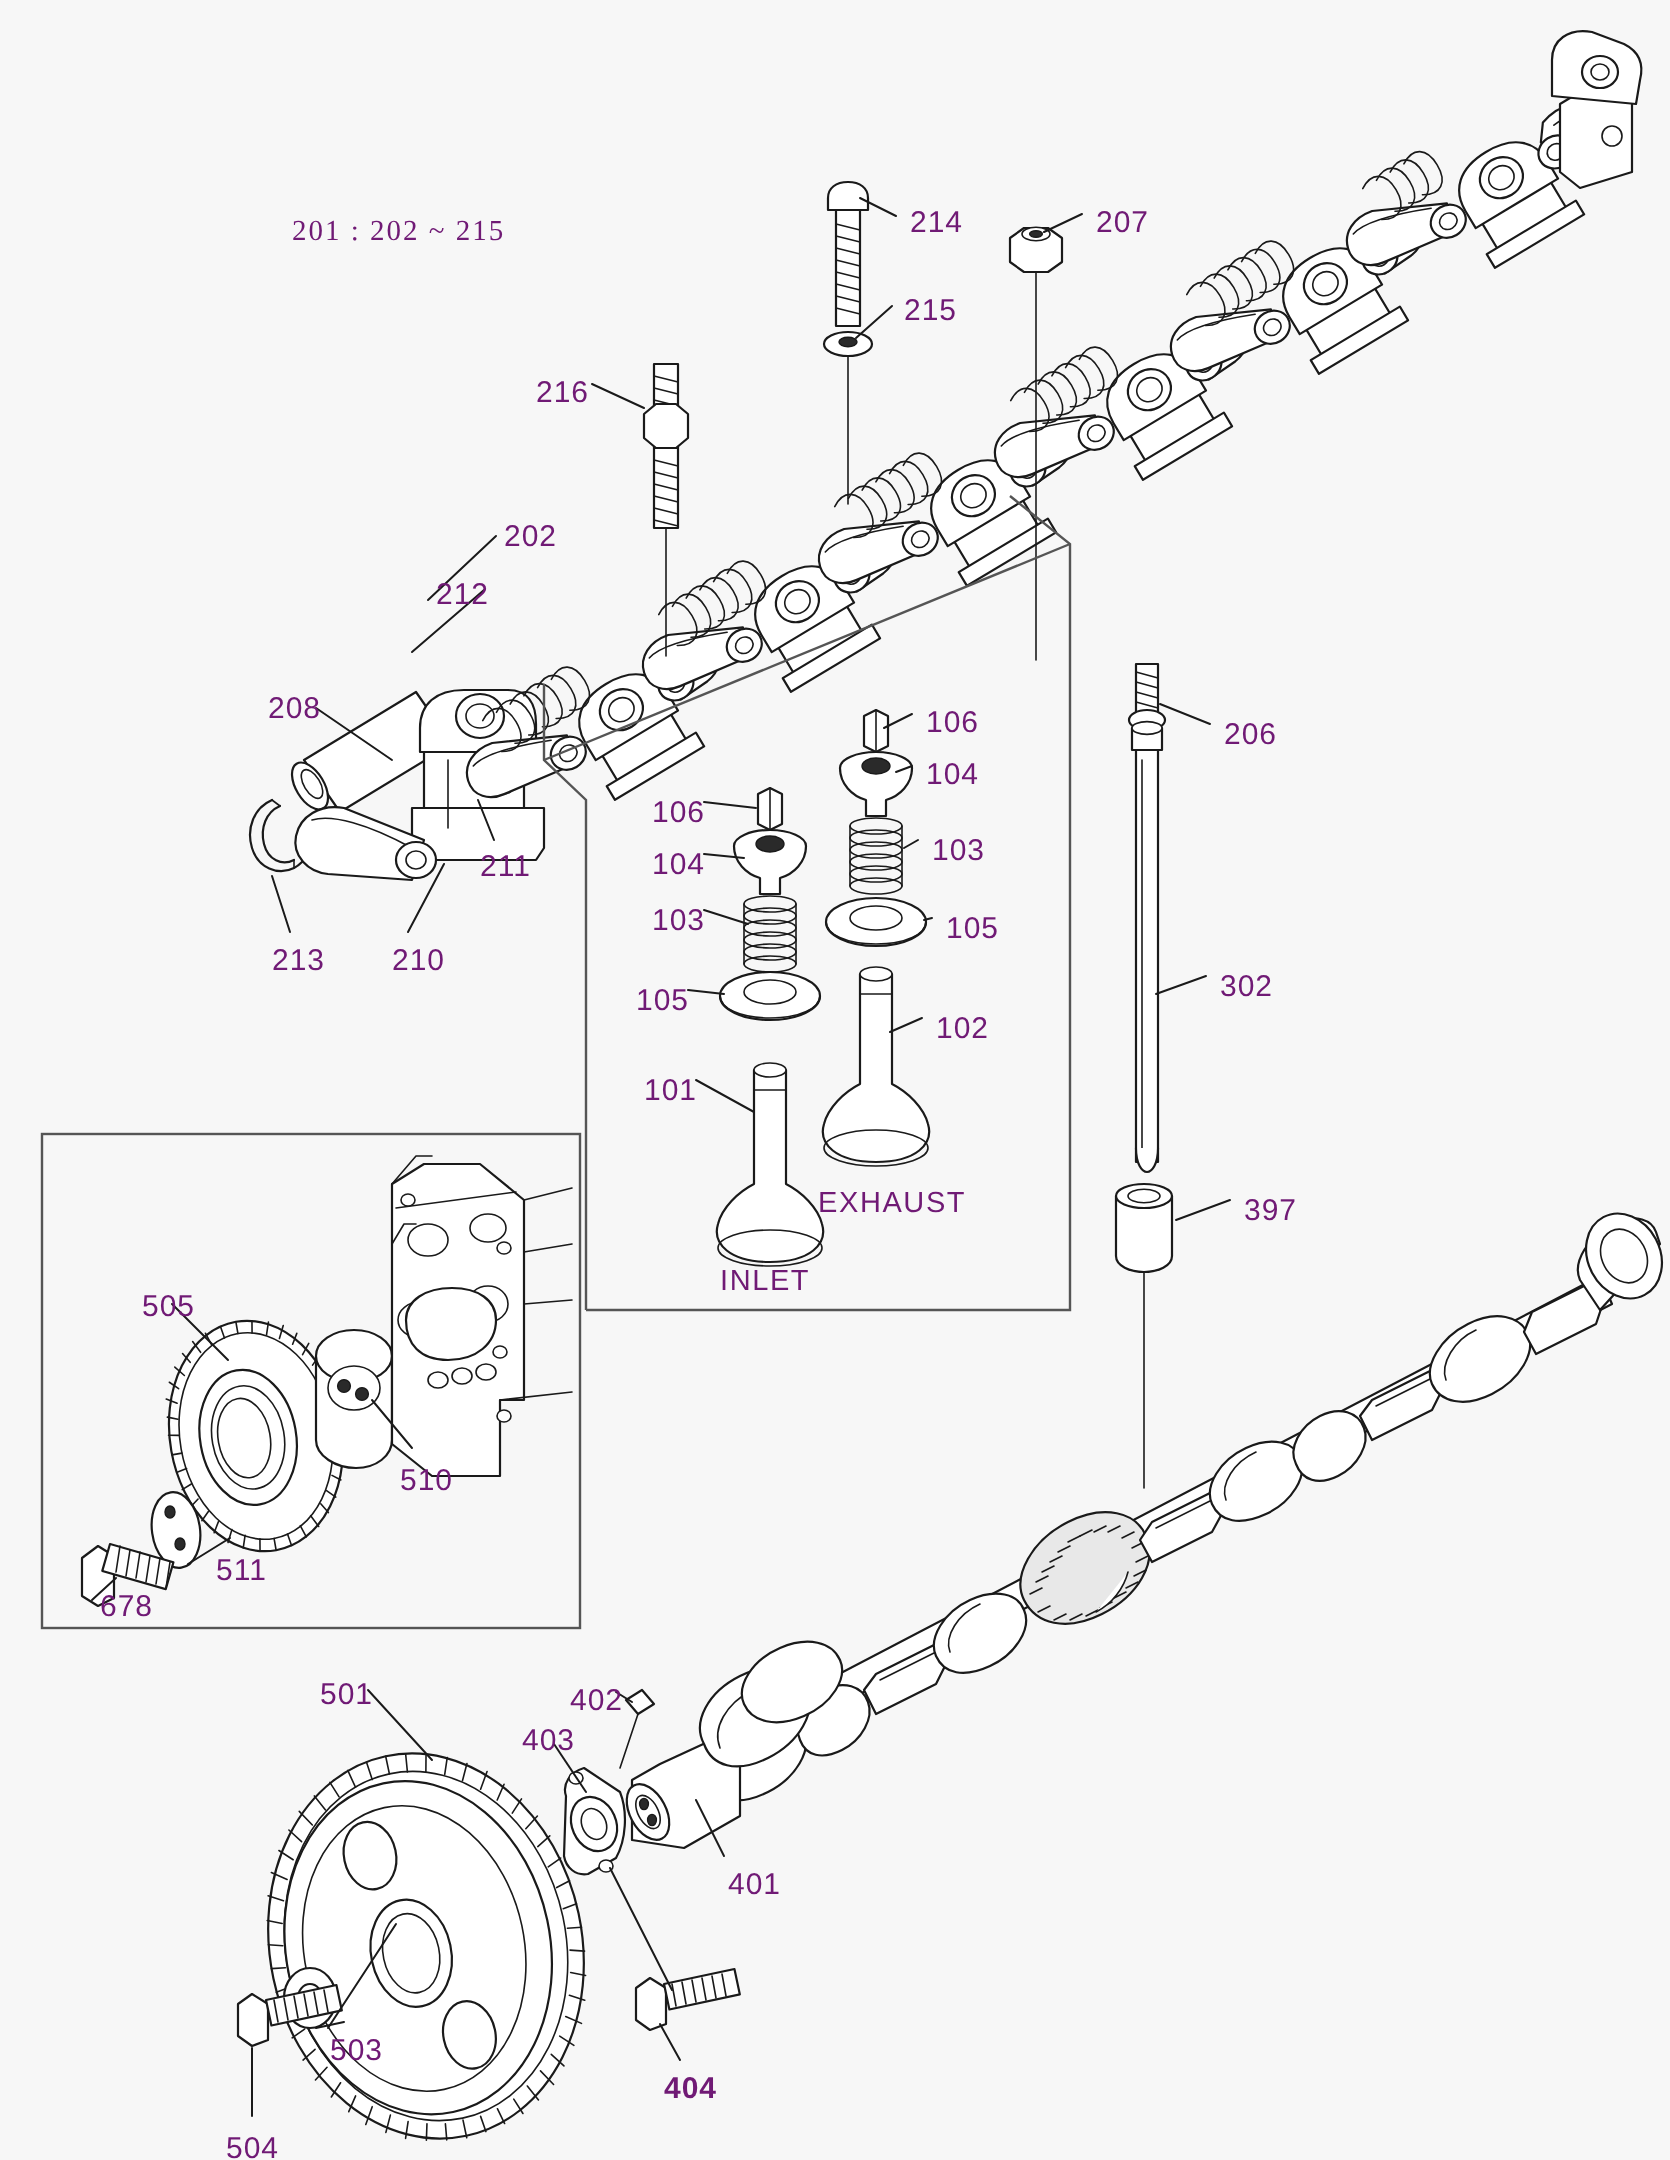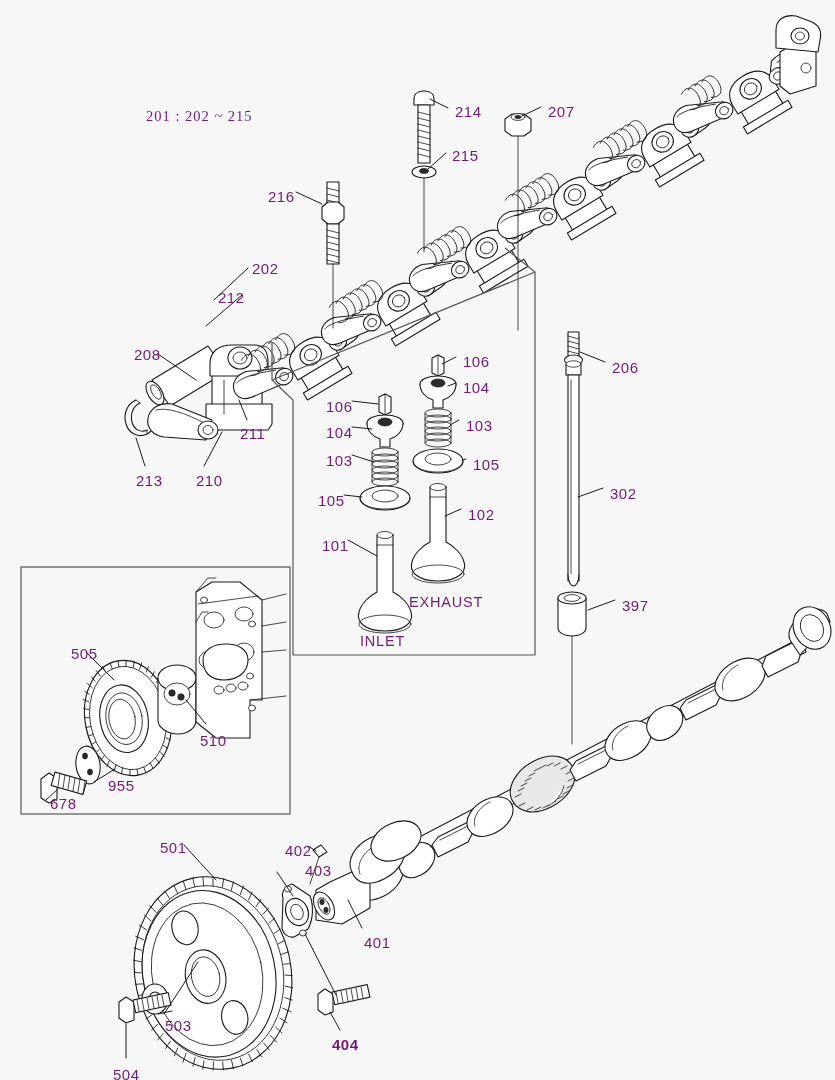--- a/index.html
+++ b/index.html
@@ -675,23 +675,23 @@
 <div class="lbl" style="left:196px;top:472px;">210</div>
 <div class="lbl" style="left:326px;top:452px;">103</div>
 <div class="lbl" style="left:473px;top:456px;">105</div>
 <div class="lbl" style="left:610px;top:485px;">302</div>
 <div class="lbl" style="left:318px;top:492px;">105</div>
 <div class="lbl" style="left:468px;top:506px;">102</div>
 <div class="lbl" style="left:322px;top:537px;">101</div>
 <div class="lbl" style="left:622px;top:597px;">397</div>
 <div class="lbl" style="left:60px;top:645px;margin-left:11px;">505</div>
 <div class="lbl" style="left:200px;top:732px;text-align:right;">510</div>
-<div class="lbl" style="left:108px;top:777px;">955</div>
+<div class="lbl" style="left:108px;top:777px;">511</div>
 <div class="lbl" style="left:50px;top:795px;">678</div>
 <div class="lbl" style="left:160px;top:839px;">501</div>
 <div class="lbl" style="left:285px;top:842px;">402</div>
-<div class="lbl" style="left:261px;top:862px;margin-left:44px;">403</div>
+<div class="lbl" style="left:261px;top:862px;">403</div>
 <div class="lbl" style="left:364px;top:934px;">401</div>
 <div class="lbl" style="left:332px;top:1036px;font-weight:bold;">404</div>
 <div class="lbl" style="left:165px;top:1017px;">503</div>
 <div class="lbl" style="left:113px;top:1066px;">504</div>
 
 </div>
 
 </body></html>

